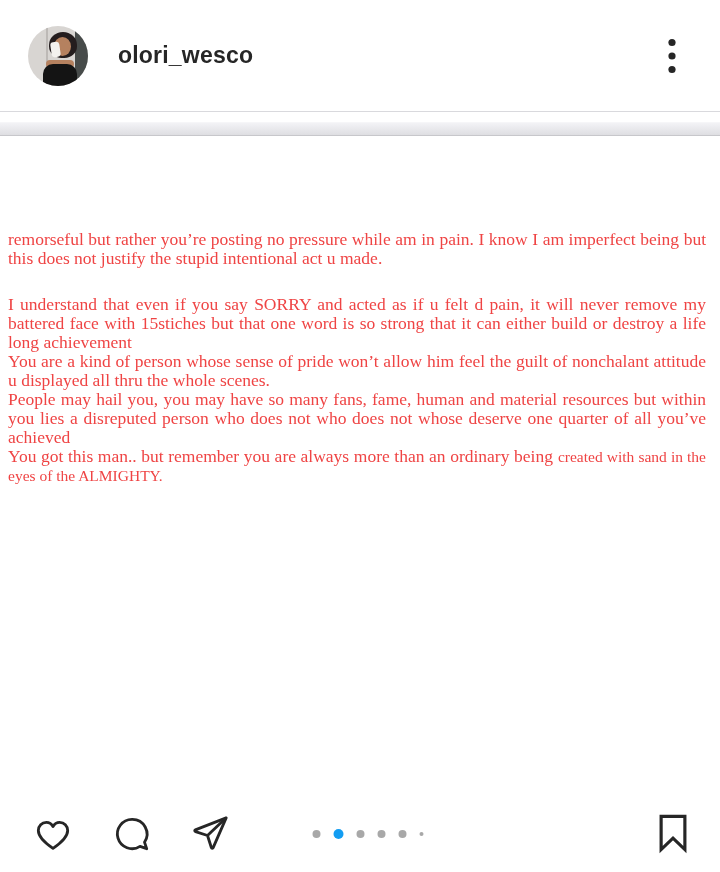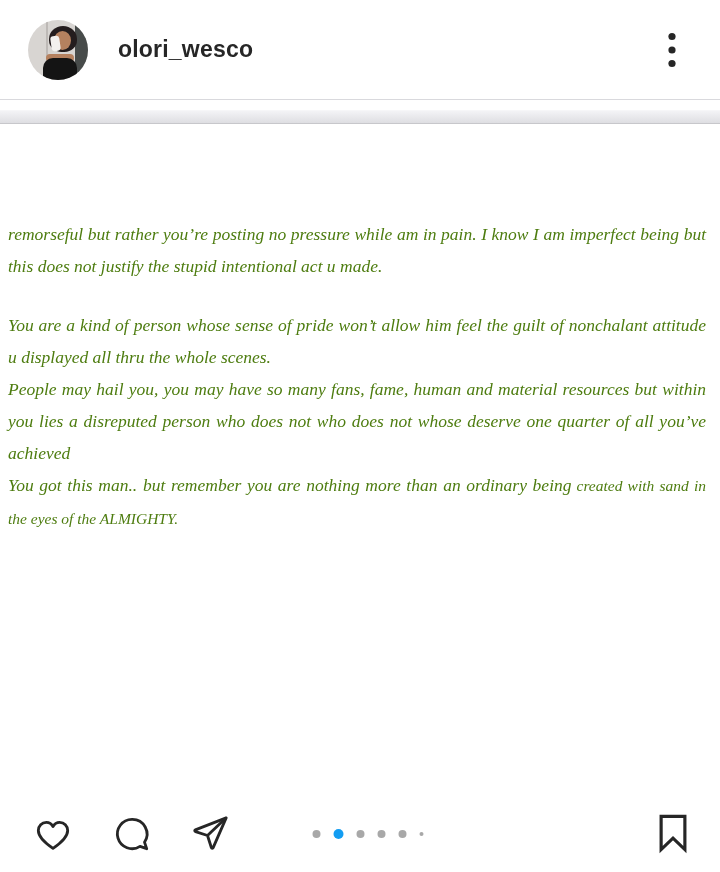--- a/index.html
+++ b/index.html
@@ -10,21 +10,21 @@
     position: relative;
     width: 720px;
     height: 872px;
     background: #ffffff;
     overflow: hidden;
   }
 
   
   .post-header {
     position: relative;
-    height: 100px;
+    height: 112px;
     display: flex;
     align-items: center;
     padding-left: 28px;
     background: #ffffff;
     border-bottom: 1px solid #d9d9dd;
   }
   .avatar {
     position: relative;
     width: 60px; height: 60px;
     border-radius: 50%;
@@ -64,24 +64,23 @@
     margin-top: 10px;
     height: 14px;
     background: linear-gradient(#f3f3f6, #dedee2);
     border-top: 1px solid #f6f6f8;
     border-bottom: 1px solid #c7c7cb;
   }
   .doc {
     padding: 94px 14px 0 8px;
     font-family: "Liberation Serif", serif;
     font-size: 17.5px;
-    line-height: 32px;
-    color: #4d7c0f;
+    line-height: 19px;
+    color: #ef4444;
     text-align: justify;
-    font-style: italic;
   }
   .doc p { margin: 0; }
   .doc p.gap-after { margin-bottom: 27px; }
   .doc .small-tail { font-size: 15.5px; margin-left: 5px; }
 
   
   .action-bar {
     position: absolute;
     left: 0; right: 0; bottom: 8px;
     height: 60px;
@@ -138,23 +137,24 @@
         <circle cx="6" cy="18" r="3.6" fill="#262626"></circle>
         <circle cx="6" cy="31.5" r="3.6" fill="#262626"></circle>
       </svg>
     </button>
   </header>
 
   <div class="post-media">
     <div class="media-topbar"></div>
     <div class="doc">
       <p class="gap-after">remorseful but rather you’re posting no pressure while am in pain. I know I am imperfect being but this does not justify the stupid intentional act u made.</p>
+      <p>I understand that even if you say SORRY and acted as if u felt d pain, it will never remove my battered face with 15stiches but that one word is so strong that it can either build or destroy a life long achievement</p>
       <p>You are a kind of person whose sense of pride won’t allow him feel the guilt of nonchalant attitude u displayed all thru the whole scenes.</p>
       <p>People may hail you, you may have so many fans, fame, human and material resources but within you lies a disreputed person who does not who does not whose deserve one quarter of all you’ve achieved</p>
-      <p><span>You got this man.. but remember you are nothing more than an ordinary being</span><span class="small-tail">created with sand in the eyes of the ALMIGHTY.</span></p>
+      <p><span>You got this man.. but remember you are always more than an ordinary being</span><span class="small-tail">created with sand in the eyes of the ALMIGHTY.</span></p>
     </div>
   </div>
 
   <footer class="action-bar">
     <button class="icon-btn">
       <svg width="42" height="40" viewBox="0 0 24 24" fill="none" stroke="#262626" stroke-width="1.7" stroke-linejoin="round">
         <path d="M12 20.6C6.8 17.1 3.2 13.8 3.2 9.9 3.2 7.2 5.3 5 8 5c1.7 0 3.2 1 4 2.5C12.8 6 14.3 5 16 5c2.7 0 4.8 2.2 4.8 4.9 0 3.9-3.6 7.2-8.8 10.7z"></path>
       </svg>
     </button>
     <button class="icon-btn">

